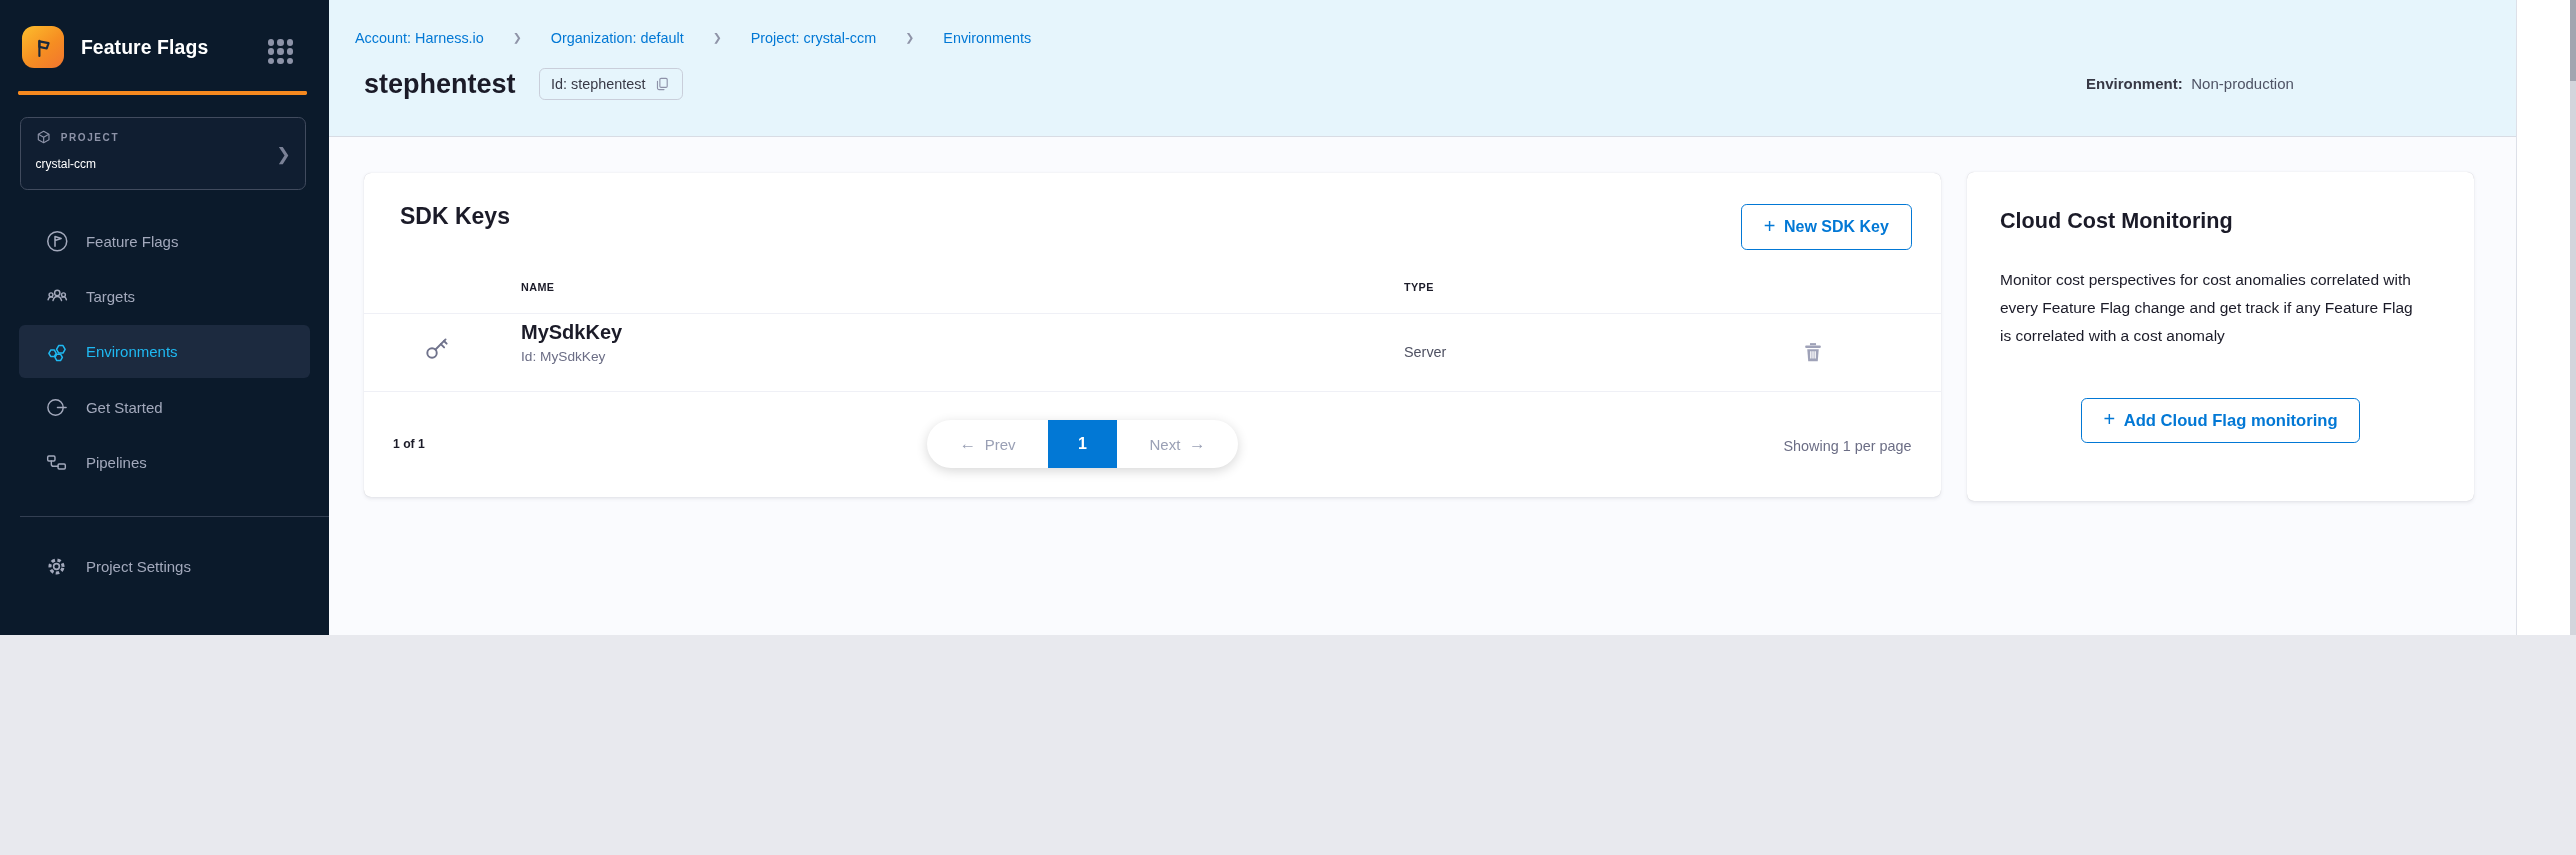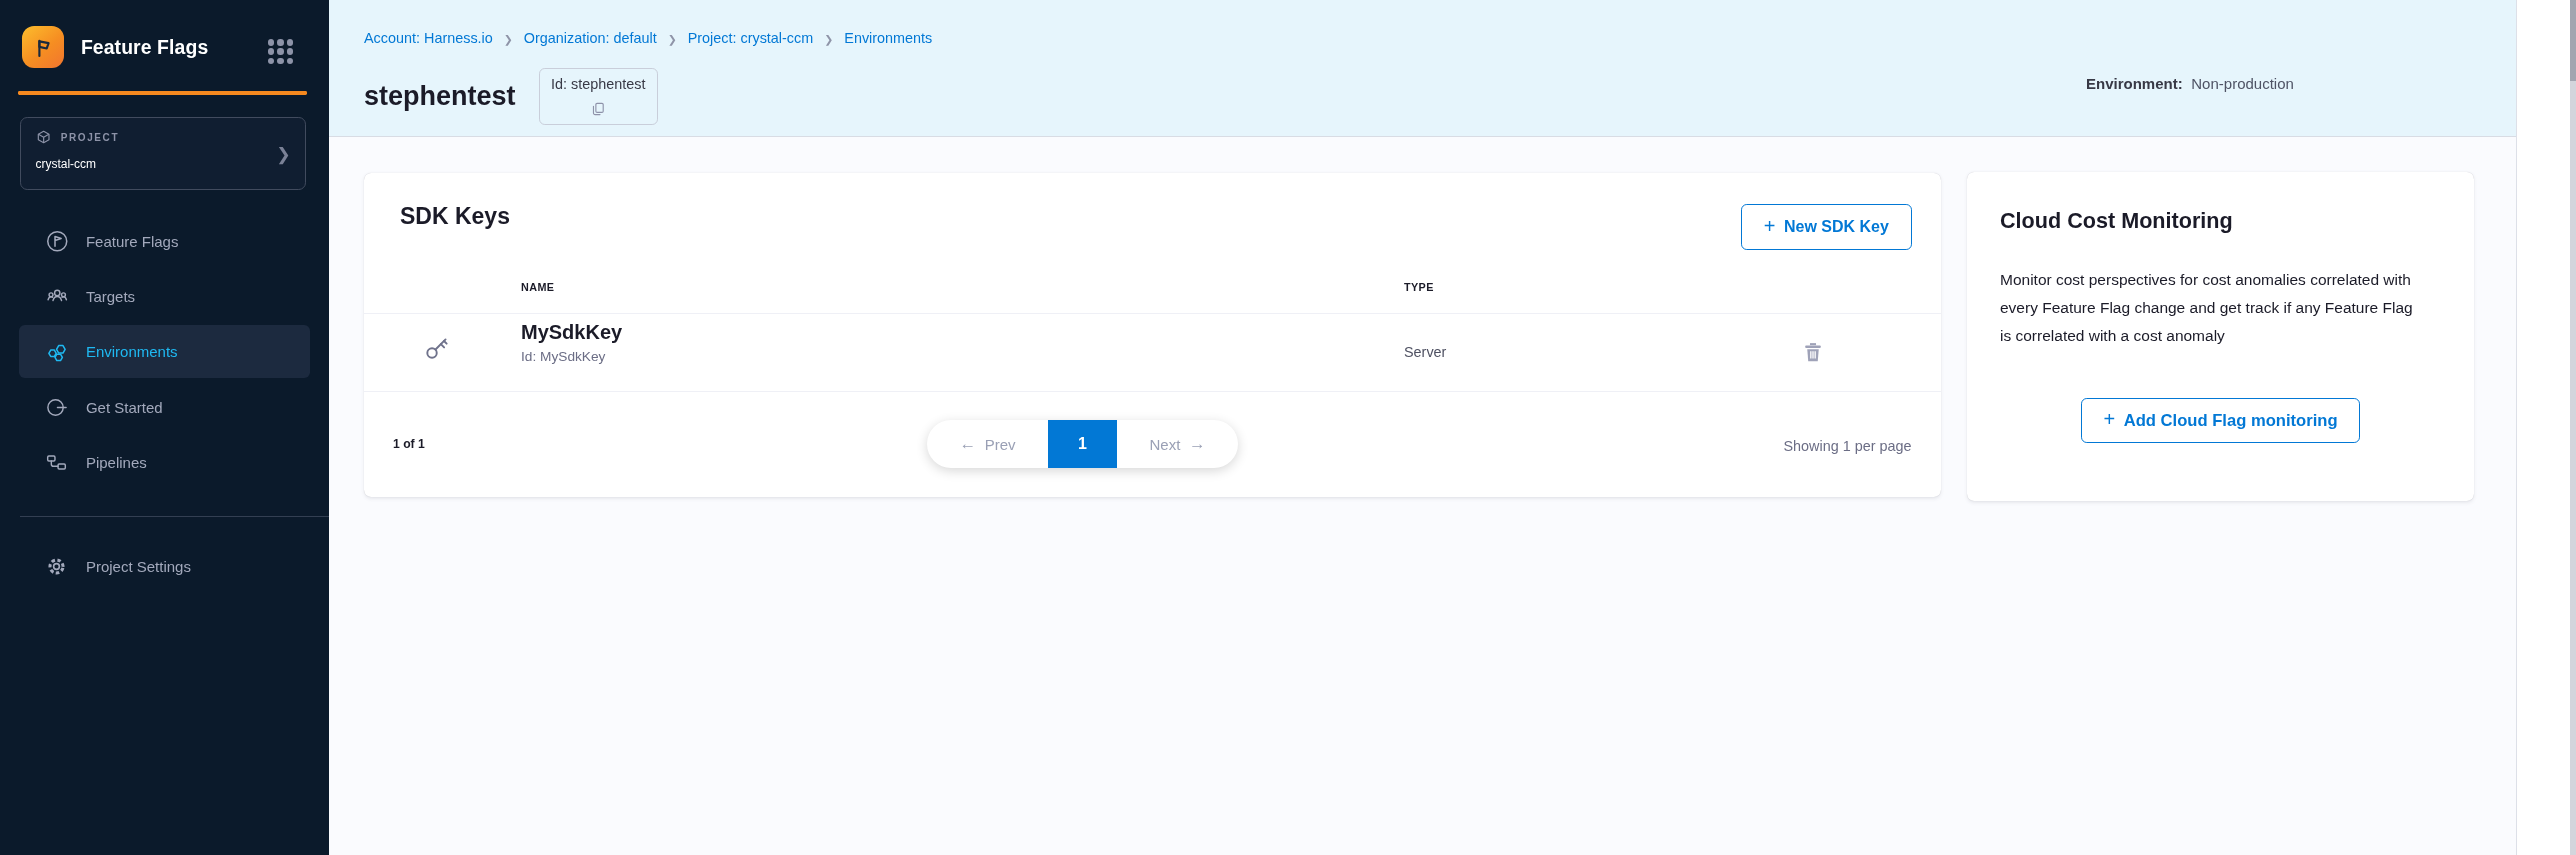--- a/index.html
+++ b/index.html
@@ -1,18 +1,18 @@
 <!DOCTYPE html>
 <html style="font-size:11.5px"><head>
 <meta charset="utf-8">
 <style>
   * { margin:0; padding:0; box-sizing:border-box; }
   html,body { background:#e8e9ee; }
   body { font-family:"Liberation Sans","DejaVu Sans",sans-serif; }
-  #root { position:relative; width:2576px; height:855px; overflow:hidden; background:#FAFBFE; }
+  #root { position:relative; width:2576px; height:635px; overflow:hidden; background:#FAFBFE; }
 
   
   .sidebar { position:absolute; left:0; top:0; width:329px; height:855px; background:#0B1A2B; }
   .brand { position:absolute; left:21.6px; top:26px; display:flex; align-items:center; gap:17.3px; }
   .brand-icon { width:42px; height:42px; border-radius:12.2px;
     background:linear-gradient(140deg,#FCBE2D 0%,#F68E22 55%,#F1752F 100%);
     display:flex; align-items:center; justify-content:center; }
   .brand-title { font-size:19.4px; font-weight:700; color:#FFFFFF; letter-spacing:0.1px; }
   .grid-icon { position:absolute; right:36px; top:39px; display:grid;
     grid-template-columns:repeat(3,6.5px); gap:2.9px; cursor:pointer; }
@@ -34,27 +34,27 @@
   .nav-item .nicon { width:26px; height:26px; flex:0 0 26px; display:flex; align-items:center; justify-content:center; }
   .nav-item.active { background:#1C2A3F; color:#1FB9F2; }
   .nav-divider { position:absolute; left:20px; right:0; top:516px; height:1.4px; background:#333F52; }
   .settings-nav { position:absolute; left:0; right:0; top:540px; }
 
   svg.ic { display:block; }
 
   
   .header { position:absolute; left:329px; top:0; width:2187px; height:137px;
     background:#E6F5FC; border-bottom:1.4px solid #D8DCE4; }
-  .breadcrumb { position:absolute; left:35px; top:30px; display:flex; align-items:flex-end; gap:11px; font-size:14.4px; }
+  .breadcrumb { position:absolute; left:26px; top:30px; display:flex; align-items:flex-start; gap:29px; font-size:14.4px; }
   .crumb { color:#0278D5; cursor:pointer; text-decoration:none; }
   .crumb-sep { color:#8F94A8; font-size:10.8px; font-weight:700; padding-top:1.4px; }
   .title-row { position:absolute; left:35px; top:68px; display:flex; align-items:center; gap:23px; }
   .page-title { font-size:27px; font-weight:700; color:#1B1B28; }
   .id-chip { display:flex; align-items:center; gap:8.6px; border:1.4px solid #C9CEDA; border-radius:5.8px;
-    padding:7.2px 11.5px; font-size:14.4px; color:#383946; cursor:pointer;flex-direction:column; }
+    padding:7.2px 11.5px; font-size:14.4px; color:#383946; cursor:pointer; }
   .env { position:absolute; left:1757px; top:75px; font-size:15px; color:#4F5365; }
   .env b { color:#383946; font-weight:700; margin-right:8.6px; }
 
   
   .bodyarea { position:absolute; left:329px; top:137px; width:2187px; height:719px; background:#FAFBFE; }
   .card { position:absolute; background:#FFFFFF; border-radius:7.2px;
     box-shadow:0 0 0.7px rgba(40,41,61,.25), 0 1.4px 3.6px rgba(96,97,112,.12); }
 
   
   .sdk-card { left:35px; top:36px; width:1577px; height:324px; }

